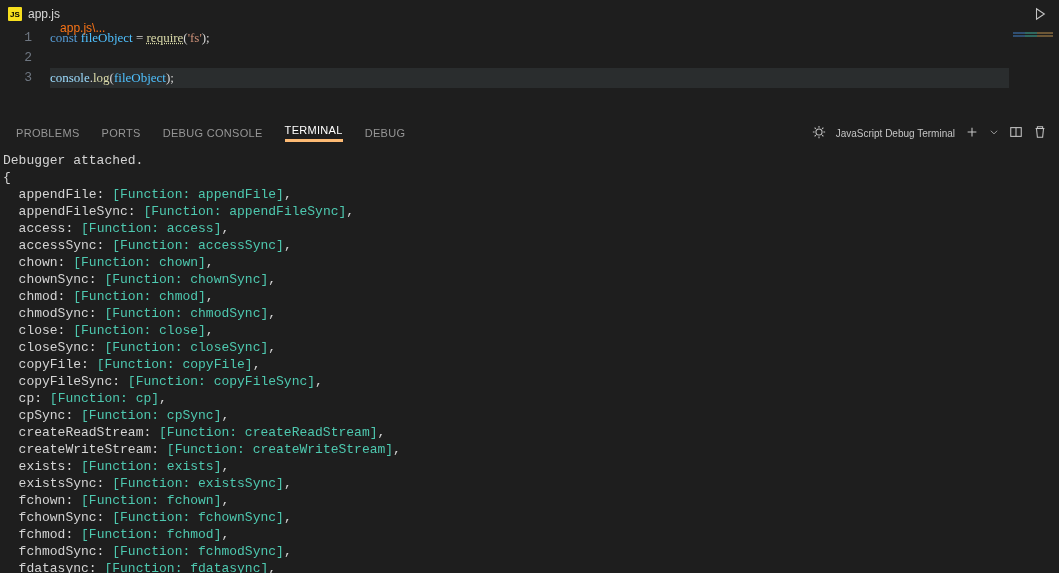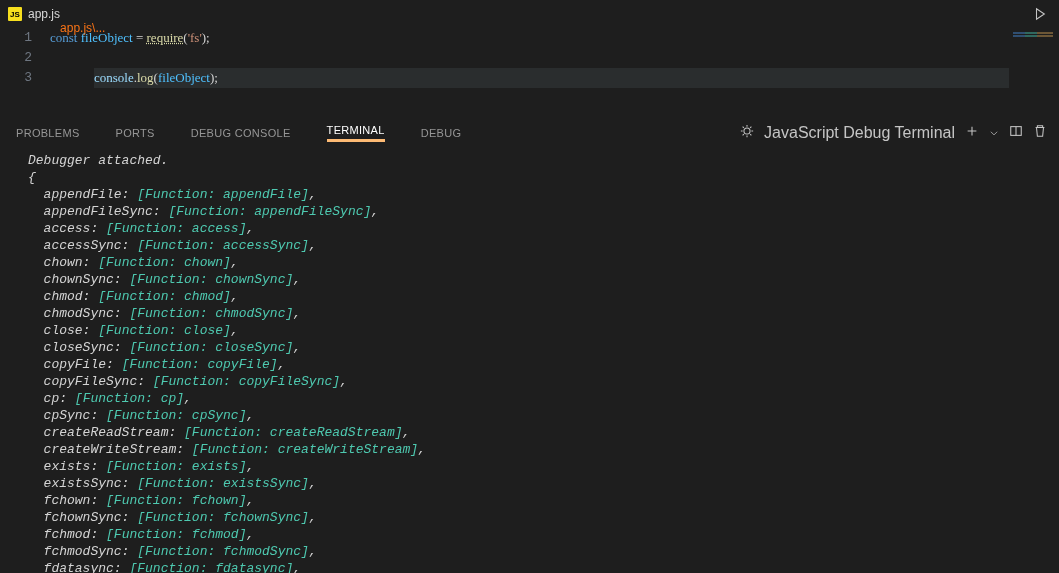--- a/index.html
+++ b/index.html
@@ -59,21 +59,20 @@
     user-select: none;
   }
   .gutter div, .code-lines > div {
     height: 20px;
     line-height: 20px;
   }
   .code-lines { flex: 1; font-family: Liberation Serif, serif; }
   .code-lines .current {
     background: #2a2d2e;
     margin-right: 50px;
-    margin-left: 44px;
   }
   .kw-const { color: #569cd6; }
   .variable { color: #9cdcfe; }
   .const-var { color: #4fc1ff; }
   .op { color: #d4d4d4; }
   .fn { color: #dcdcaa; }
   .str { color: #ce9178; }
   .punct { color: #d4d4d4; }
   .minimap {
     position: absolute;
@@ -98,46 +97,45 @@
     flex-direction: column;
   }
   .panel-tabs {
     height: 30px;
     display: flex;
     align-items: center;
     padding: 0 16px;
     font-family: 'Segoe UI', sans-serif;
     font-size: 11px;
     color: #969696;
-    gap: 36px;
+    gap: 22px;
     position: relative;
   }
   .panel-tab { cursor: pointer; letter-spacing: .3px; }
   .panel-tab.active {
     color: #ffffff;
     border-bottom: 3px solid #fdba74;
     padding-bottom: 3px;
   }
   .panel-right {
     position: absolute;
     right: 12px;
     display: flex;
     align-items: center;
     gap: 10px;
     color: #c5c5c5;
-    font-size: 16px;
+    font-size: 10px;
   }
   .panel-right svg { width: 14px; height: 14px; fill: none; stroke: currentColor; stroke-width: 1.2; }
   .terminal-body {
     flex: 1;
-    padding: 4px 16px 0 28px;
+    padding: 4px 16px 0 3px;
     line-height: 17px;
     overflow: hidden;
     white-space: pre;
-    font-style: italic;
   }
   .cyan { color: #4ec9b0; }
 </style>
 </head>
 <body>
 
 <div class="tab-bar">
   <span class="file-icon">JS</span>
   <span class="tab-name">app.js</span>
   <span class="breadcrumb">app.js\...</span>

